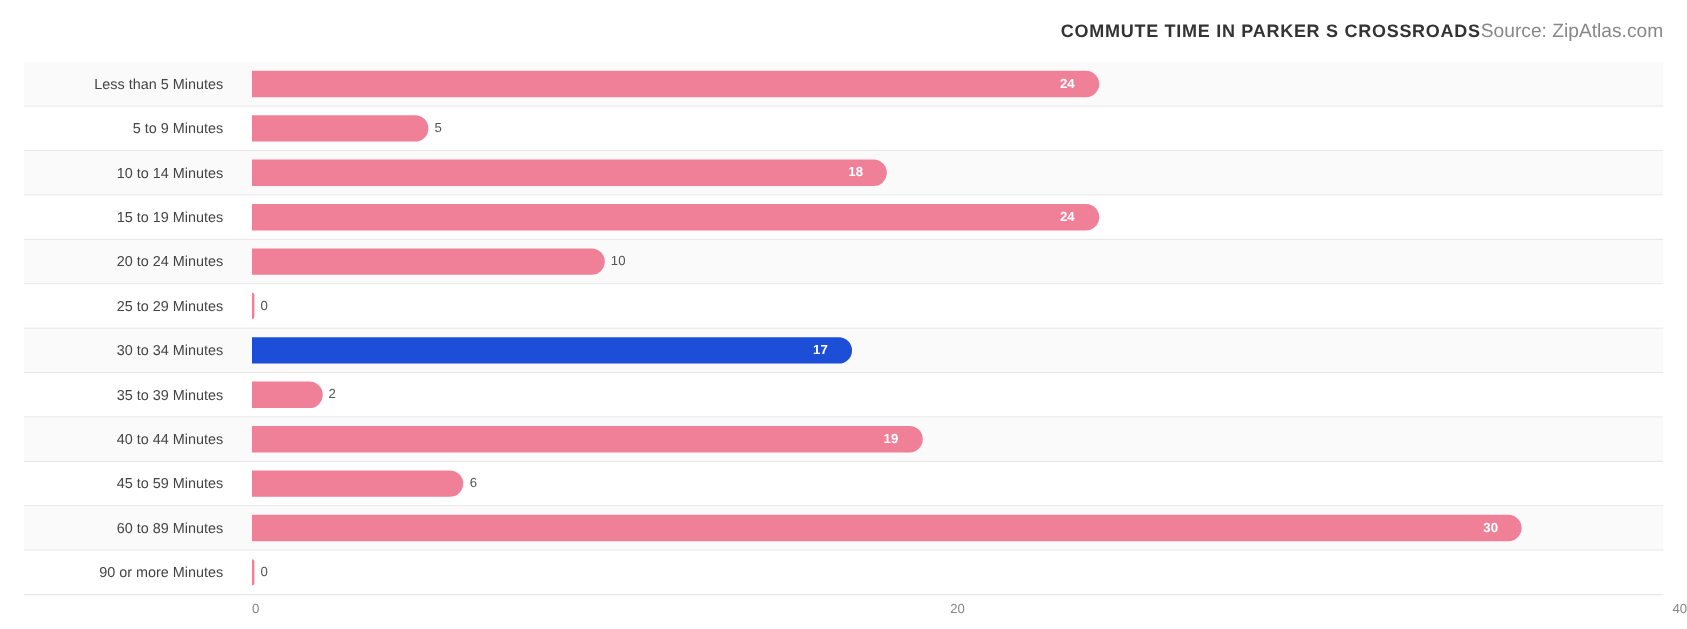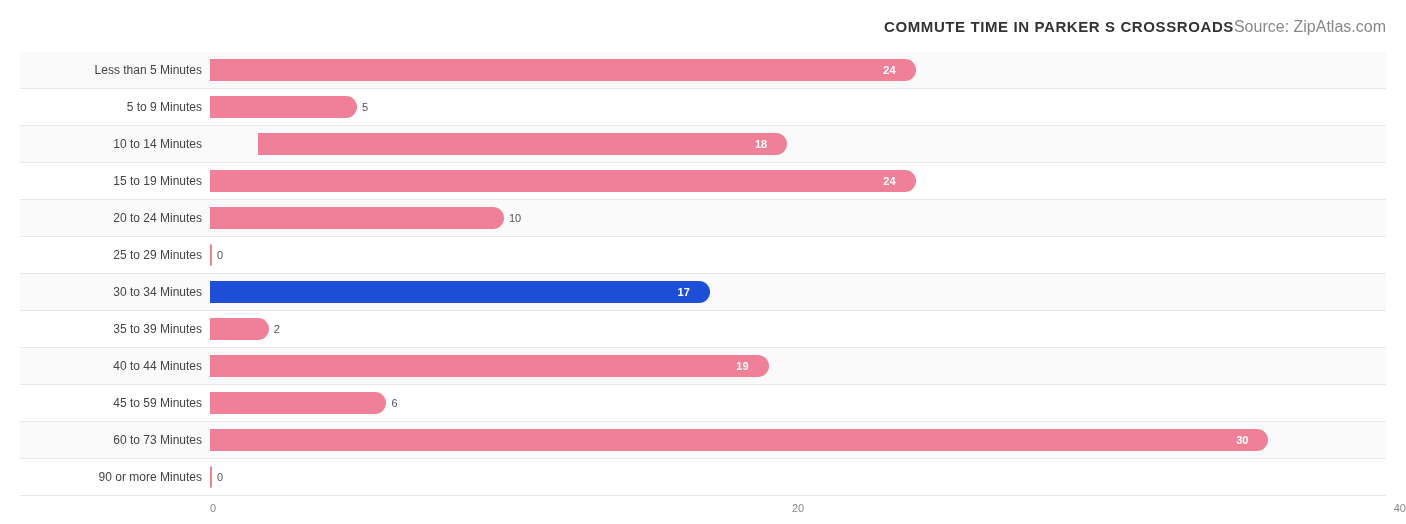--- a/index.html
+++ b/index.html
@@ -44,21 +44,21 @@
       background: #fafafa;
     }
     .bar-row:nth-child(even) {
       background: #fff;
     }
     .bar-label {
       width: 190px;
       min-width: 190px;
       font-size: 12px;
       color: #444;
-      padding-right: 8px;
+      padding-right: 24px;
       text-align: right;
     }
     .bar-area {
       flex: 1;
       position: relative;
       height: 22px;
       display: flex;
       align-items: center;
     }
     .bar {
@@ -116,21 +116,21 @@
       <div class="bar-row">
         <div class="bar-label">5 to 9 Minutes</div>
         <div class="bar-area">
           <div class="bar" style="width: 12.5%; background: rgb(240, 128, 152);"></div>
           <span class="bar-value">5</span>
         </div>
       </div>
       <div class="bar-row">
         <div class="bar-label">10 to 14 Minutes</div>
         <div class="bar-area">
-          <div class="bar" style="width: 45%; background: rgb(240, 128, 152); margin-left: 48px;">
+          <div class="bar" style="width: 45%; background: rgb(240, 128, 152);">
             <span class="bar-value-inside">18</span>
           </div>
         </div>
       </div>
       <div class="bar-row">
         <div class="bar-label">15 to 19 Minutes</div>
         <div class="bar-area">
           <div class="bar" style="width: 60%; background: rgb(240, 128, 152);">
             <span class="bar-value-inside">24</span>
           </div>
@@ -174,21 +174,21 @@
         </div>
       </div>
       <div class="bar-row">
         <div class="bar-label">45 to 59 Minutes</div>
         <div class="bar-area">
           <div class="bar" style="width: 15%; background: rgb(240, 128, 152);"></div>
           <span class="bar-value">6</span>
         </div>
       </div>
       <div class="bar-row">
-        <div class="bar-label">60 to 73 Minutes</div>
+        <div class="bar-label">60 to 89 Minutes</div>
         <div class="bar-area">
           <div class="bar" style="width: 90%; background: rgb(240, 128, 152);">
             <span class="bar-value-inside">30</span>
           </div>
         </div>
       </div>
       <div class="bar-row">
         <div class="bar-label">90 or more Minutes</div>
         <div class="bar-area">
           <div class="bar" style="width: 0%; background: rgb(240, 128, 152);"></div>

